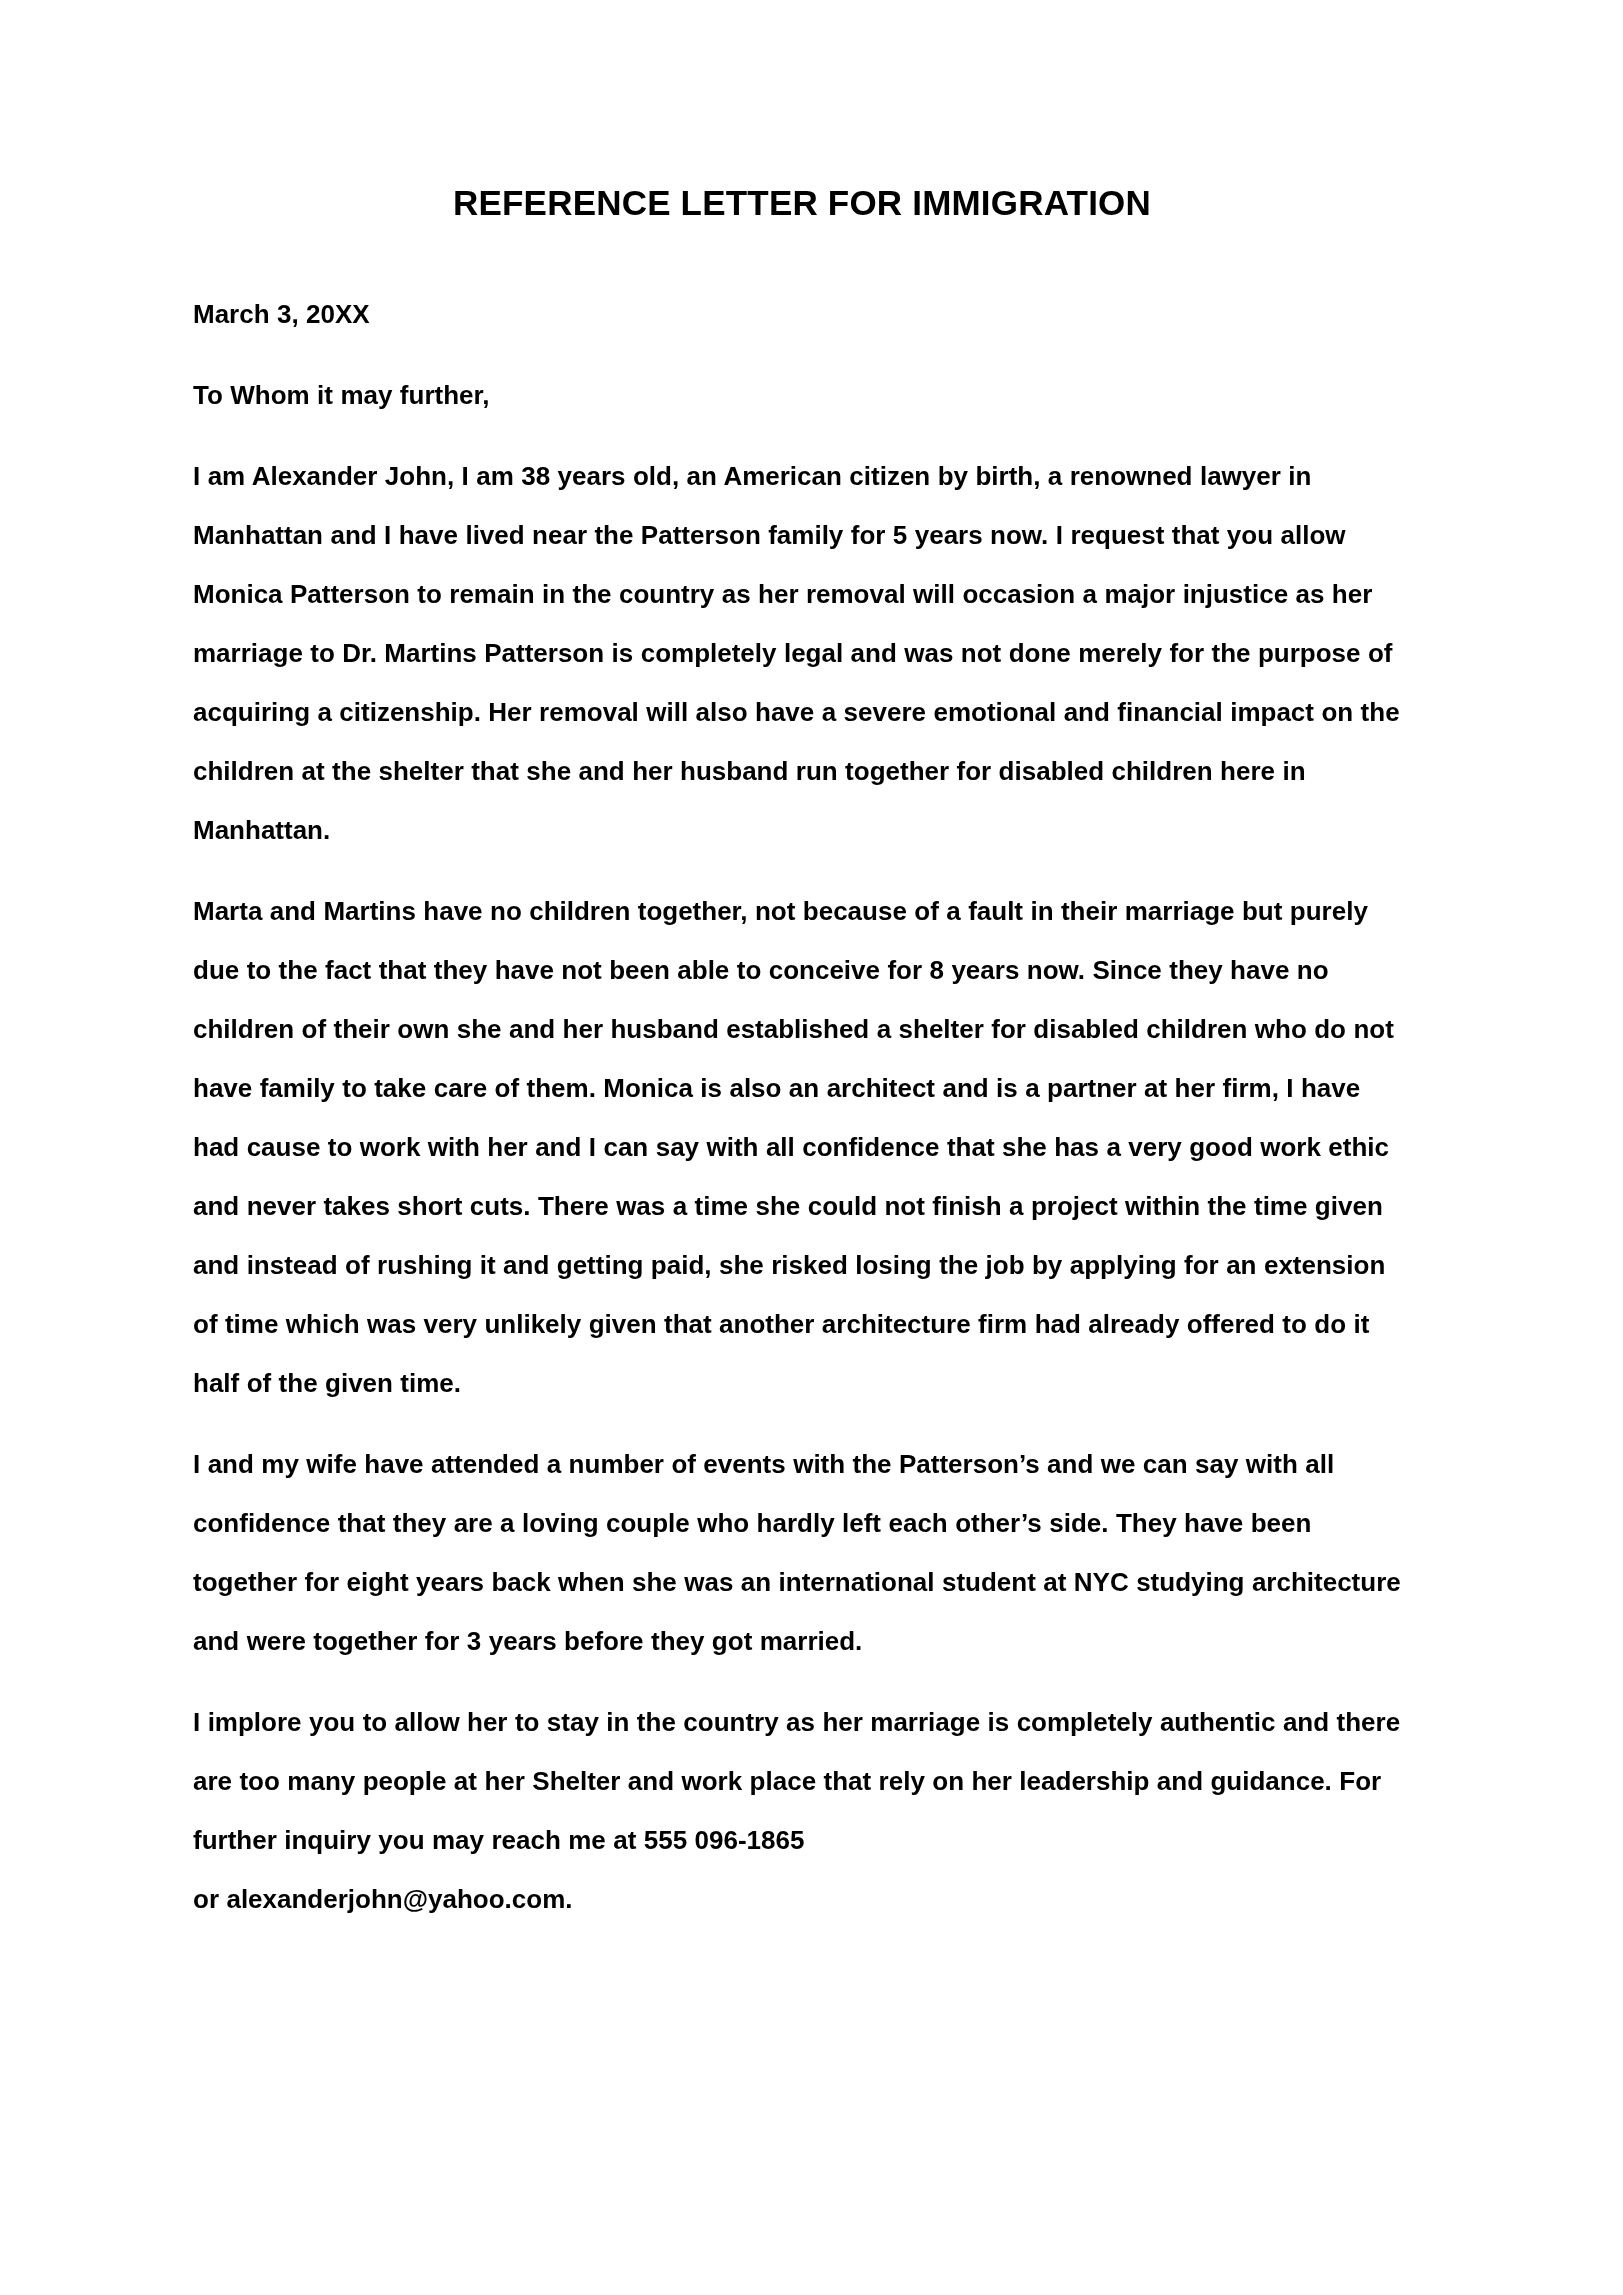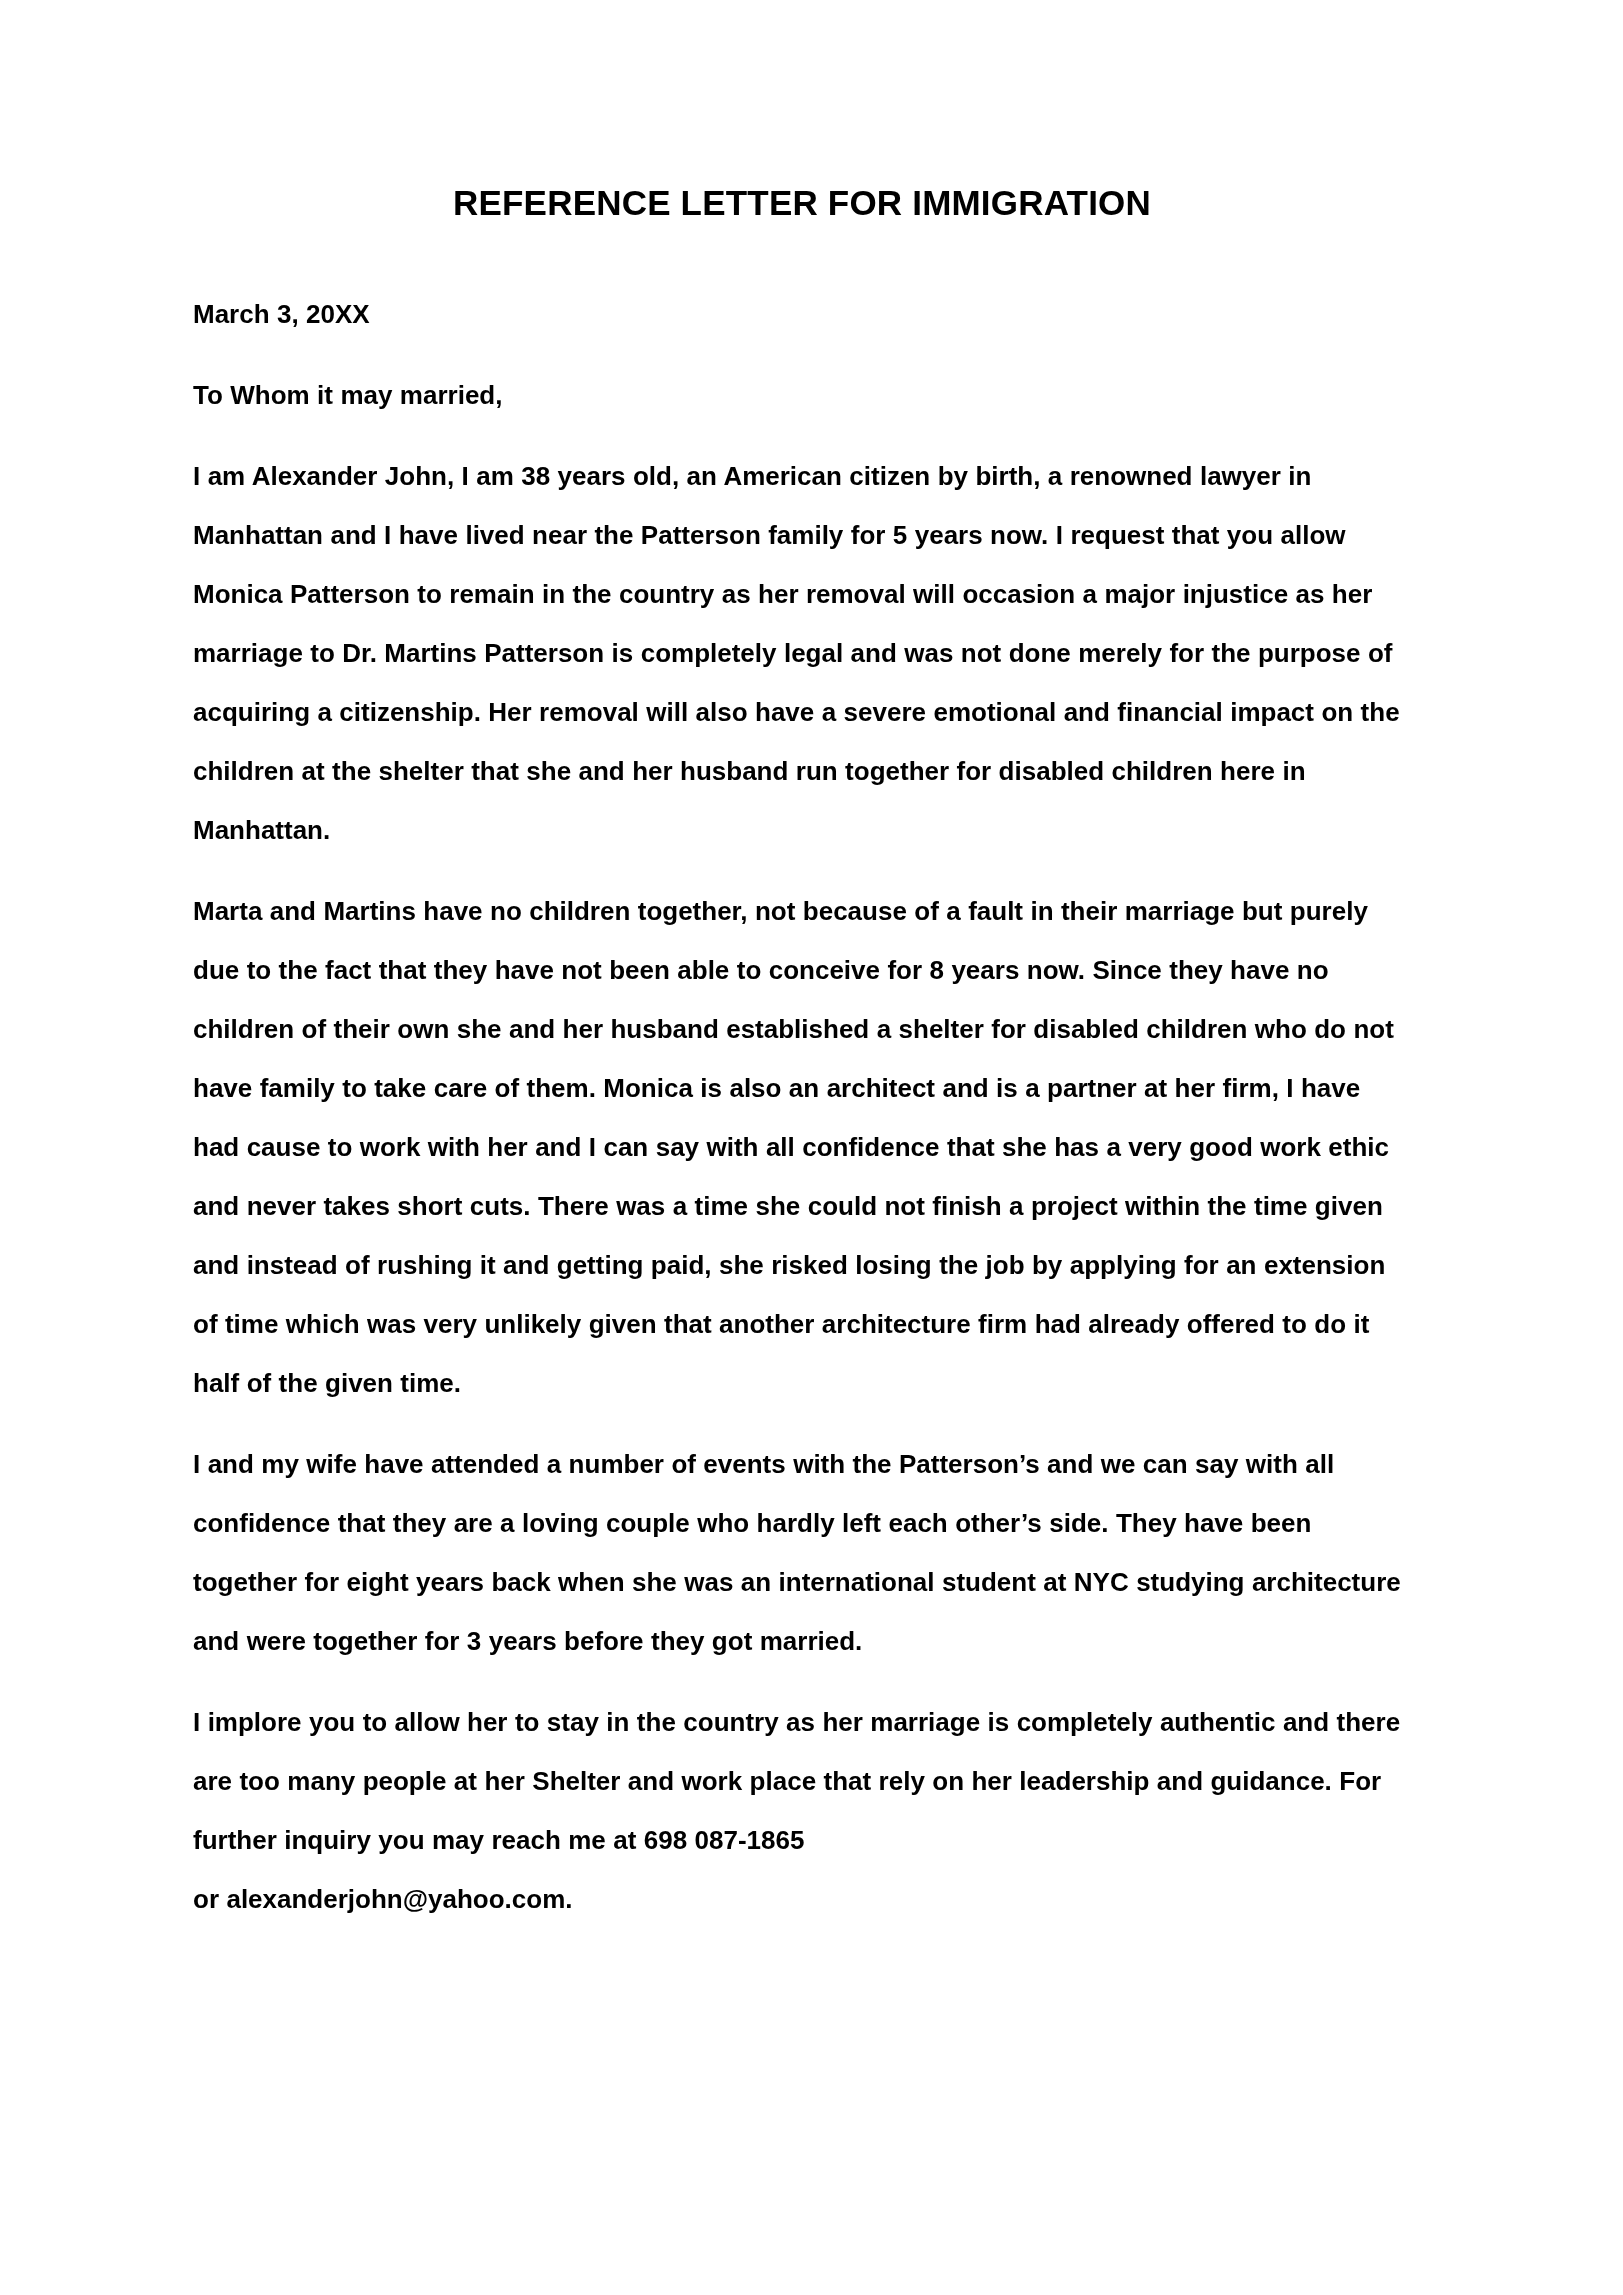--- a/index.html
+++ b/index.html
@@ -66,27 +66,27 @@
 
 <div class="page">
   <div class="content">
 
     <h1 class="doc-title">REFERENCE LETTER FOR IMMIGRATION</h1>
 
     <div class="letter-body">
 
       <p class="para date-line">March 3, 20XX</p>
 
-      <p class="para salutation">To Whom it may married,</p>
+      <p class="para salutation">To Whom it may further,</p>
 
       <p class="para">I am Alexander John, I am 38 years old, an American citizen by birth, a renowned lawyer in Manhattan and I have lived near the Patterson family for 5 years now. I request that you allow Monica Patterson to remain in the country as her removal will occasion a major injustice as her marriage to Dr. Martins Patterson is completely legal and was not done merely for the purpose of acquiring a citizenship. Her removal will also have a severe emotional and financial impact on the children at the shelter that she and her husband run together for disabled children here in Manhattan.</p>
 
       <p class="para">Marta and Martins have no children together, not because of a fault in their marriage but purely due to the fact that they have not been able to conceive for 8 years now. Since they have no children of their own she and her husband established a shelter for disabled children who do not have family to take care of them. Monica is also an architect and is a partner at her firm, I have had cause to work with her and I can say with all confidence that she has a very good work ethic and never takes short cuts. There was a time she could not finish a project within the time given and instead of rushing it and getting paid, she risked losing the job by applying for an extension of time which was very unlikely given that another architecture firm had already offered to do it half of the given time.</p>
 
       <p class="para">I and my wife have attended a number of events with the Patterson’s and we can say with all confidence that they are a loving couple who hardly left each other’s side. They have been together for eight years back when she was an international student at NYC studying architecture and were together for 3 years before they got married.</p>
 
-      <p class="para closing" style="white-space: pre-line;">I implore you to allow her to stay in the country as her marriage is completely authentic and there are too many people at her Shelter and work place that rely on her leadership and guidance. For further inquiry you may reach me at 698 087-1865
+      <p class="para closing" style="white-space: pre-line;">I implore you to allow her to stay in the country as her marriage is completely authentic and there are too many people at her Shelter and work place that rely on her leadership and guidance. For further inquiry you may reach me at 555 096-1865
 or alexanderjohn@yahoo.com.</p>
 
     </div>
   </div>
 </div>
 
 
 </body></html>

